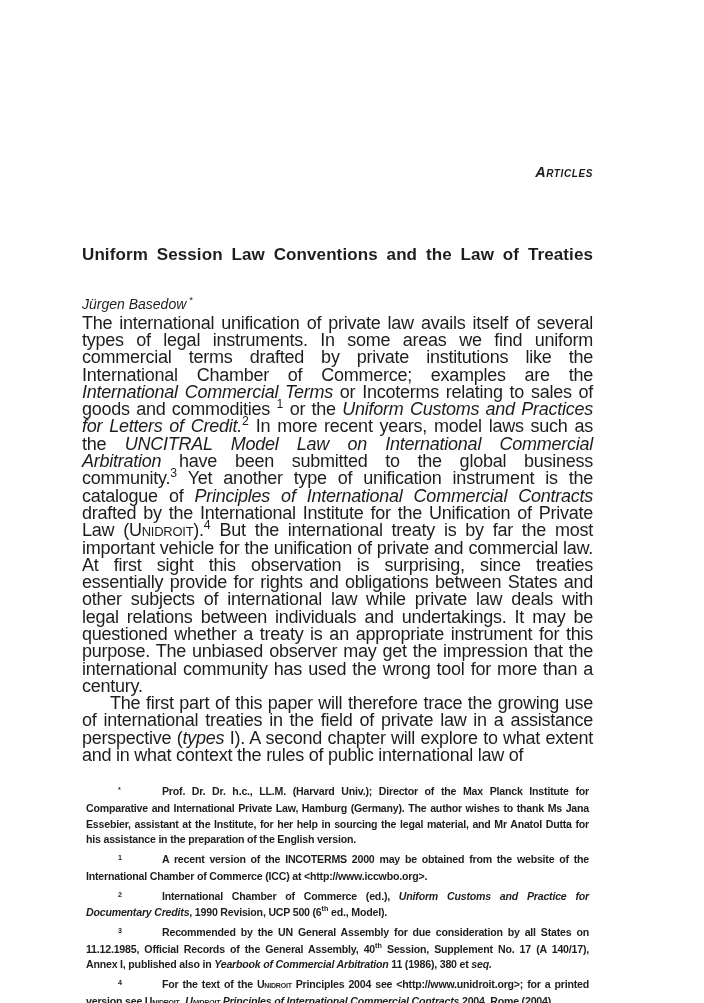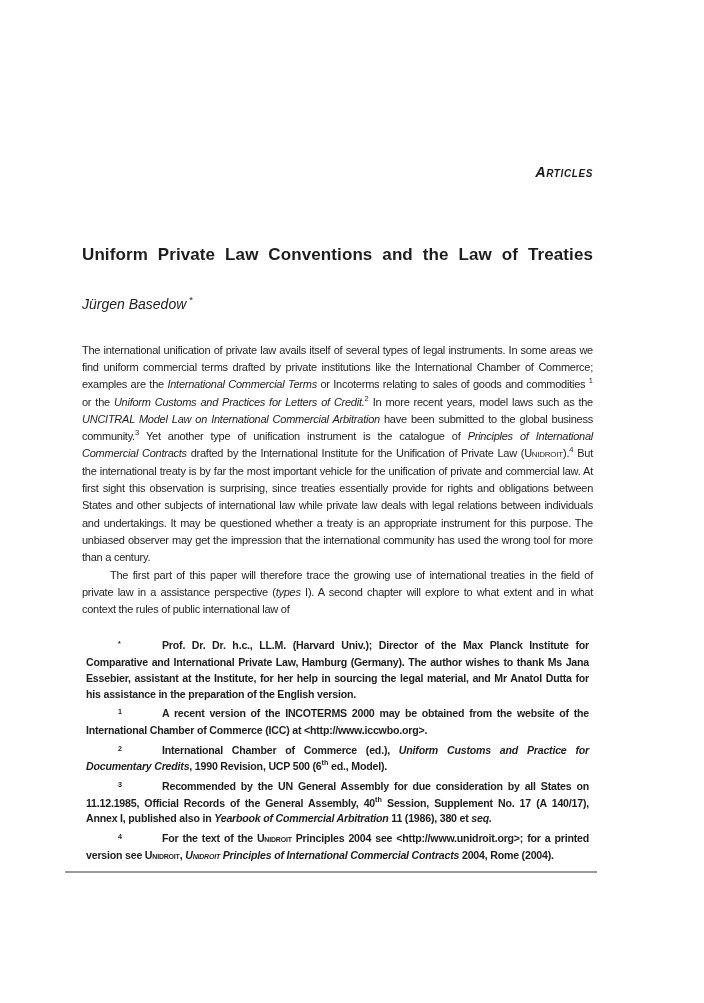--- a/index.html
+++ b/index.html
@@ -12,21 +12,21 @@
   .header-label{
     font-size:14.5px;font-weight:bold;font-style:italic;
     font-variant:small-caps;letter-spacing:0.6px;
   }
   .article-title{
     margin-top:63px;font-size:17px;font-weight:bold;line-height:22px;
     text-align:justify;text-align-last:justify;letter-spacing:0.1px;
   }
   .author-line{margin-top:23px;font-size:14px;font-style:italic;line-height:22px;}
   .author-note-marker{font-size:70%;vertical-align:super;font-style:normal;padding-left:3px;}
-  .body-paragraphs{margin-top:27px;font-size:11px;line-height:17.3px;letter-spacing:-0.25px;}
+  .body-paragraphs{font-size:18px;line-height:17.3px;letter-spacing:-0.25px;}
   .body-paragraphs p{margin:0;text-align:justify;}
   .body-paragraphs p.indent{text-indent:28px;}
   .seg-i{font-style:italic;}
   .seg-sc{font-variant:small-caps;}
   .seg-sup{font-size:68%;vertical-align:super;line-height:0;letter-spacing:0;}
   .footnotes{margin-top:20px;font-size:10.6px;line-height:15.7px;letter-spacing:-0.2px;}
   .footnote{text-align:justify;margin:4px;font-weight:bold;}
   .fn-marker{
     display:inline-block;width:76px;box-sizing:border-box;padding-left:32px;
     font-size:68%;position:relative;top:-3px;letter-spacing:0;
@@ -38,21 +38,21 @@
 </style>
 </head>
 <body>
 
 <div class="page">
 
   <div class="header">
     <span class="header-label">Articles</span>
   </div>
 
-  <h1 class="article-title" style="margin:63px 0 0 0;">Uniform Private Law Conventions and the Law of Treaties</h1>
+  <h1 class="article-title" style="margin:63px 0 0 0;">Uniform Session Law Conventions and the Law of Treaties</h1>
 
   <div class="author-line">
     <span>Jürgen Basedow</span><span class="author-note-marker">*</span>
   </div>
 
   <div class="body-paragraphs">
       <p><span>The international unification of private law avails itself of several types of legal instruments. In some areas we find uniform commercial terms drafted by private institutions like the International Chamber of Commerce; examples are the </span><span class="seg-i">International Commercial Terms</span><span> or Incoterms relating to sales of goods and commodities </span><span class="seg-sup">1</span><span> or the </span><span class="seg-i">Uniform Customs and Practices for Letters of Credit.</span><span class="seg-sup">2</span><span> In more recent years, model laws such as the </span><span class="seg-i">UNCITRAL Model Law on International Commercial Arbitration</span><span> have been submitted to the global business community.</span><span class="seg-sup">3</span><span> Yet another type of unification instrument is the catalogue of </span><span class="seg-i">Principles of International Commercial Contracts</span><span> drafted by the International Institute for the Unification of Private Law (</span><span class="seg-sc">Unidroit</span><span>).</span><span class="seg-sup">4</span><span> But the international treaty is by far the most important vehicle for the unification of private and commercial law. At first sight this observation is surprising, since treaties essentially provide for rights and obligations between States and other subjects of international law while private law deals with legal relations between individuals and undertakings. It may be questioned whether a treaty is an appropriate instrument for this purpose. The unbiased observer may get the impression that the international community has used the wrong tool for more than a century.</span></p>
       <p class="indent"><span>The first part of this paper will therefore trace the growing use of international treaties in the field of private law in a assistance perspective (</span><span class="seg-i">types</span><span> I). A second chapter will explore to what extent and in what context the rules of public international law of</span></p>
     </div>
 

